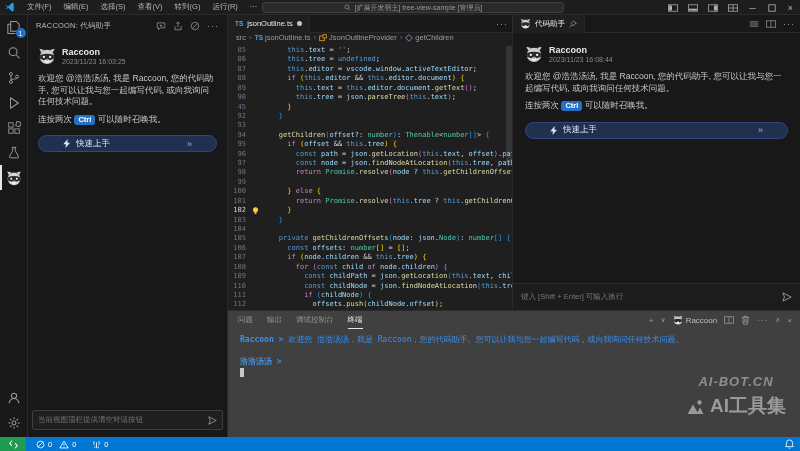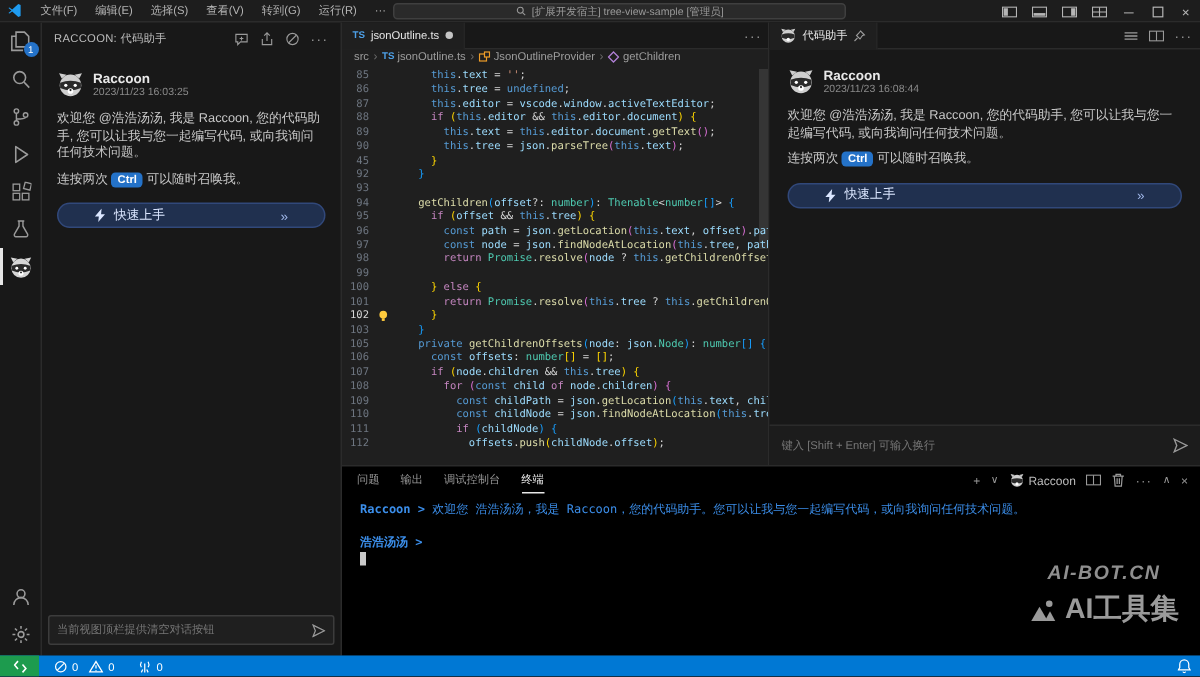--- a/index.html
+++ b/index.html
@@ -71,21 +71,21 @@
 
   
   .assistant{width:287px;display:flex;flex-direction:column;background:#181818}
   .as-tab{height:18px;background:#1f1f1f;display:flex;align-items:center;gap:4px;padding:0 7px;font-size:7.5px;color:#e7e7e7;border-right:1px solid #252525}
   .as-actions{position:absolute;right:5px;display:flex;gap:7px;color:#9a9a9a;align-items:center}
   .as-body{flex:1;padding:6px 12px 0 12px;overflow:hidden}
   .as-inputbar{height:27px;border-top:1px solid #2b2b2b;display:flex;align-items:center;padding:0 8px;gap:6px;color:#767676;font-size:7.5px;background:#1c1c1c}
   .as-inputbar .ph{flex:1;white-space:nowrap;overflow:hidden}
 
   
-  .panel{height:127px;border-top:1px solid #2b2b2b;background:#000000;position:relative;display:flex;flex-direction:column}
+  .panel{height:127px;border-top:1px solid #2b2b2b;background:#404040;position:relative;display:flex;flex-direction:column}
   .panel-tabs{height:18px;display:flex;align-items:center;padding:0 10px;gap:14px;position:relative}
   .ptab{font-size:7.5px;color:#969696;height:18px;display:flex;align-items:center;text-transform:uppercase}
   .ptab.active{color:#e7e7e7;box-shadow:inset 0 -1px 0 #e7e7e7}
   .panel-actions{position:absolute;right:8px;top:0;height:18px;display:flex;align-items:center;gap:7px;color:#9a9a9a;font-size:8px}
   .term-sel{display:flex;align-items:center;gap:3px;color:#bcbcbc}
   .termbody{flex:1;padding:5px 0 0 12px;font-family:"DejaVu Sans Mono",monospace;font-size:8px;line-height:11px;color:#3b8eea;position:relative}
   .tprompt{font-weight:bold}
   .cursorblock{display:inline-block;width:4px;height:9px;background:#c9c9c9;vertical-align:middle}
   .watermark{position:absolute;right:14px;bottom:18px;text-align:center;color:#8f8f8f}
   .wm1{font-size:13px;font-weight:bold;font-style:italic;letter-spacing:1px}
@@ -343,20 +343,21 @@
             <div class="codeline"><span class="lnum">97</span><span class="gutter2"></span><span class="codetext">        <i class="tkb">const</i> <i class="tvr">node</i> <i class="tpu">=</i> <i class="tvr">json</i><i class="tpu">.</i><i class="tfn">findNodeAtLocation</i><i style="color:#da70d6">(</i><i class="tkb">this</i><i class="tpu">.</i><i class="tvr">tree</i><i class="tpu">,</i> <i class="tvr">path</i></span></div>
             <div class="codeline"><span class="lnum">98</span><span class="gutter2"></span><span class="codetext">        <i class="tkp">return</i> <i class="tty">Promise</i><i class="tpu">.</i><i class="tfn">resolve</i><i style="color:#da70d6">(</i><i class="tvr">node</i> <i class="tpu">?</i> <i class="tkb">this</i><i class="tpu">.</i><i class="tfn">getChildrenOffsets</i>  </span></div>
             <div class="codeline"><span class="lnum">99</span><span class="gutter2"></span><span class="codetext"></span></div>
             <div class="codeline"><span class="lnum">100</span><span class="gutter2"></span><span class="codetext">      <i style="color:#ffd700">}</i> <i class="tkp">else</i> <i style="color:#ffd700">{</i></span></div>
             <div class="codeline"><span class="lnum">101</span><span class="gutter2"></span><span class="codetext">        <i class="tkp">return</i> <i class="tty">Promise</i><i class="tpu">.</i><i class="tfn">resolve</i><i style="color:#da70d6">(</i><i class="tkb">this</i><i class="tpu">.</i><i class="tvr">tree</i> <i class="tpu">?</i> <i class="tkb">this</i><i class="tpu">.</i><i class="tfn">getChildrenOffsets</i>  </span></div>
             <div class="codeline active"><span class="lnum">102</span><span class="gutter2"><svg width="9" height="9" viewBox="0 0 12 12" style="position:absolute;top:0;left:1px">
                   <circle cx="6" cy="5" r="3.4" fill="#ffcb3d"></circle>
                   <rect x="4.7" y="8.2" width="2.6" height="2.4" fill="#ffcb3d"></rect>
                 </svg></span><span class="codetext">      <i style="color:#ffd700">}</i></span></div>
             <div class="codeline"><span class="lnum">103</span><span class="gutter2"></span><span class="codetext">    <i style="color:#179fff">}</i></span></div>
+            <div class="codeline"><span class="lnum">104</span><span class="gutter2"></span><span class="codetext"></span></div>
             <div class="codeline"><span class="lnum">105</span><span class="gutter2"></span><span class="codetext">    <i class="tkb">private</i> <i class="tfn">getChildrenOffsets</i><i style="color:#179fff">(</i><i class="tvr">node</i><i class="tpu">:</i> <i class="tvr">json</i><i class="tpu">.</i><i class="tty">Node</i><i style="color:#179fff">)</i><i class="tpu">:</i> <i class="tty">number</i><i style="color:#179fff">[</i><i style="color:#179fff">]</i> <i style="color:#179fff">{</i></span></div>
             <div class="codeline"><span class="lnum">106</span><span class="gutter2"></span><span class="codetext">      <i class="tkb">const</i> <i class="tvr">offsets</i><i class="tpu">:</i> <i class="tty">number</i><i style="color:#ffd700">[</i><i style="color:#ffd700">]</i> <i class="tpu">=</i> <i style="color:#ffd700">[</i><i style="color:#ffd700">]</i><i class="tpu">;</i></span></div>
             <div class="codeline"><span class="lnum">107</span><span class="gutter2"></span><span class="codetext">      <i class="tkp">if</i> <i style="color:#ffd700">(</i><i class="tvr">node</i><i class="tpu">.</i><i class="tvr">children</i> <i class="tpu">&amp;</i><i class="tpu">&amp;</i> <i class="tkb">this</i><i class="tpu">.</i><i class="tvr">tree</i><i style="color:#ffd700">)</i> <i style="color:#ffd700">{</i></span></div>
             <div class="codeline"><span class="lnum">108</span><span class="gutter2"></span><span class="codetext">        <i class="tkp">for</i> <i style="color:#da70d6">(</i><i class="tkb">const</i> <i class="tvr">child</i> <i class="tkp">of</i> <i class="tvr">node</i><i class="tpu">.</i><i class="tvr">children</i><i style="color:#da70d6">)</i> <i style="color:#da70d6">{</i></span></div>
             <div class="codeline"><span class="lnum">109</span><span class="gutter2"></span><span class="codetext">          <i class="tkb">const</i> <i class="tvr">childPath</i> <i class="tpu">=</i> <i class="tvr">json</i><i class="tpu">.</i><i class="tfn">getLocation</i><i style="color:#179fff">(</i><i class="tkb">this</i><i class="tpu">.</i><i class="tvr">text</i><i class="tpu">,</i> <i class="tvr">child</i></span></div>
             <div class="codeline"><span class="lnum">110</span><span class="gutter2"></span><span class="codetext">          <i class="tkb">const</i> <i class="tvr">childNode</i> <i class="tpu">=</i> <i class="tvr">json</i><i class="tpu">.</i><i class="tfn">findNodeAtLocation</i><i style="color:#179fff">(</i><i class="tkb">this</i><i class="tpu">.</i><i class="tvr">tree</i> </span></div>
             <div class="codeline"><span class="lnum">111</span><span class="gutter2"></span><span class="codetext">          <i class="tkp">if</i> <i style="color:#179fff">(</i><i class="tvr">childNode</i><i style="color:#179fff">)</i> <i style="color:#179fff">{</i></span></div>
             <div class="codeline"><span class="lnum">112</span><span class="gutter2"></span><span class="codetext">            <i class="tvr">offsets</i><i class="tpu">.</i><i class="tfn">push</i><i style="color:#ffd700">(</i><i class="tvr">childNode</i><i class="tpu">.</i><i class="tvr">offset</i><i style="color:#ffd700">)</i><i class="tpu">;</i></span></div>
           </div>
       </div>

